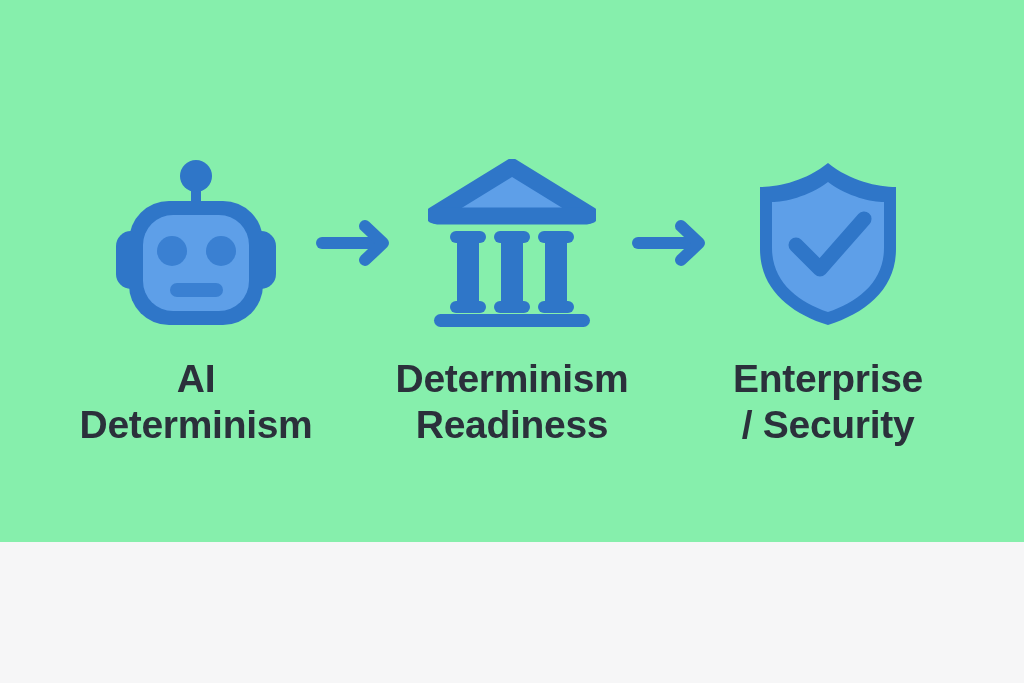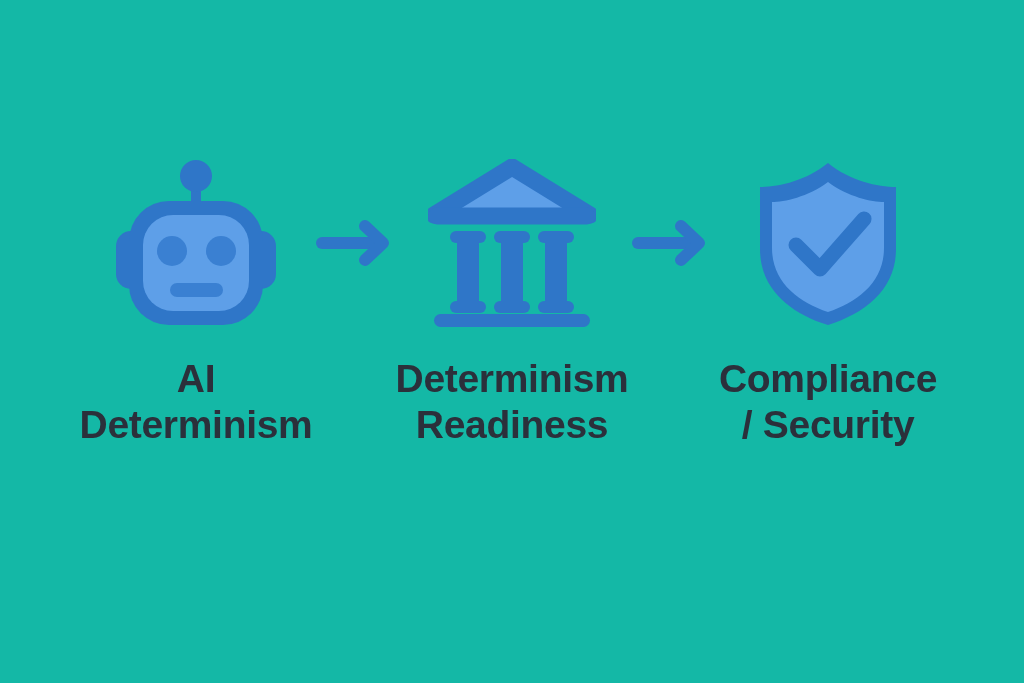--- a/index.html
+++ b/index.html
@@ -11,22 +11,22 @@
     width: 1024px;
     height: 683px;
     background: #f6f6f7;
     font-family: "Liberation Sans", sans-serif;
     overflow: hidden;
   }
 
   .canvas {
     position: relative;
     width: 1024px;
-    height: 683px;
-    background: #14b8a6;
+    height: 542px;
+    background: #86efac;
     text-decoration: underline;
   }
 
   
   .flow {
     position: absolute;
     left: 0;
     top: 148px;
     width: 1024px;
     height: 340px;
@@ -155,19 +155,19 @@
       <div class="icon-box">
         <svg class="icon-svg" width="148" height="172" viewBox="0 0 148 172" xmlns="http://www.w3.org/2000/svg" aria-hidden="true">
 
           <path d="M74 6 C 96 24, 124 30, 142 30 L 142 92 C 142 132, 112 156, 74 168 C 36 156, 6 132, 6 92 L 6 30 C 24 30, 52 24, 74 6 Z" fill="#2f76c8"></path>
 
           <path d="M74 25 C 94 40, 118 45, 130 45 L 130 91 C 130 125, 104 145, 74 155 C 44 145, 18 125, 18 91 L 18 45 C 30 45, 54 40, 74 25 Z" fill="#5e9fe8"></path>
 
           <polyline points="42,88 66,112 110,62" fill="none" stroke="#2f76c8" stroke-width="15" stroke-linecap="round" stroke-linejoin="round"></polyline>
         </svg>
       </div>
-      <div class="stage-label">Compliance
+      <div class="stage-label">Enterprise
 / Security</div>
     </div>
 
   </div>
 
 </div>
 
 </body></html>

